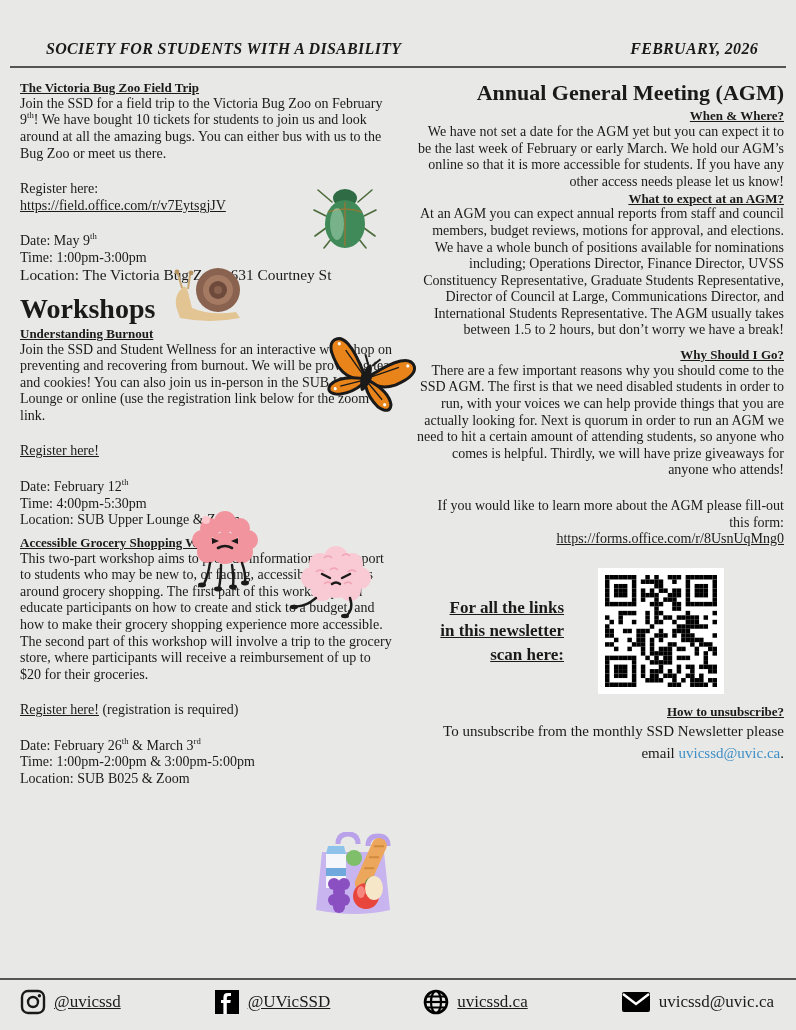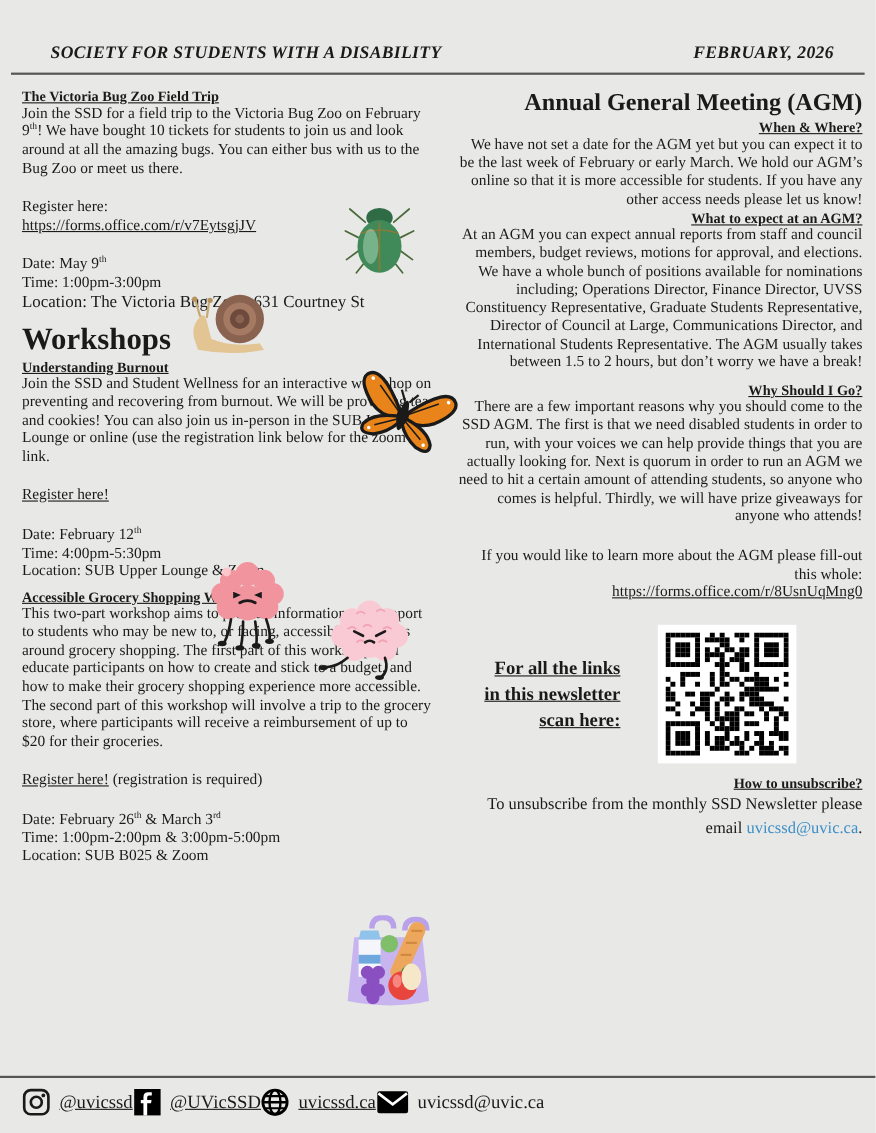--- a/index.html
+++ b/index.html
@@ -42,21 +42,21 @@
   .qr-wrap{background:#ffffff;padding:7px;margin-left:34px;width:112px;height:112px;}
   .qr-wrap svg{display:block;width:112px;height:112px;}
   
   .unsub{margin-top:10px;}
   .unsub p{font-size:15px;line-height:1.5;}
   .blue{color:#3e8fc7;text-decoration:none;}
   
   .footer{
     position:absolute;left:0;right:0;bottom:0;height:52px;
     border-top:2px solid #555;
-    display:flex;align-items:center;justify-content:flex-start;
+    display:flex;align-items:center;justify-content:space-between;
     padding:0 22px 6px 20px;box-sizing:border-box;
   }
   .social{display:flex;align-items:center;font-size:17px;}
   .social .ic{margin-right:8px;display:flex;}
   .social span.handle{text-decoration:underline;}
   .social span.plain{text-decoration:none;}
 </style>
 </head>
 <body>
 
@@ -70,21 +70,21 @@
 
   <div class="columns">
 
     <div class="col col-left">
 
       <h3 class="sub">The Victoria Bug Zoo Field Trip</h3>
       <p class="body"><span>Join the SSD for a field trip to the Victoria Bug Zoo on February 9</span><span class="sup">th</span><span>! We have bought 10 tickets for students to join us and look around at all the amazing bugs. You can either bus with us to the Bug Zoo or meet us there.</span></p>
 
       <div class="spacer"></div>
       <p class="body">Register here:</p>
-      <p class="body"><a class="link">https://forms.office.com/r/v7EytsgjJV</a></p>
+      <p class="body"><a class="link">https://field.office.com/r/v7EytsgjJV</a></p>
 
       <div class="spacer"></div>
       <p class="body"><span>Date: May 9</span><span class="sup">th</span></p>
       <p class="body">Time: 1:00pm-3:00pm</p>
       <p class="body" style="font-size:15.4px;">Location: The Victoria Bug Zoo - 631 Courtney St</p>
 
       <h2 class="big" style="margin-top:6px;">Workshops</h2>
 
       <h3 class="sub">Understanding Burnout</h3>
       <p class="body">Join the SSD and Student Wellness for an interactive workshop on preventing and recovering from burnout. We will be providing tea and cookies! You can also join us in-person in the SUB Upper Lounge or online (use the registration link below for the zoom link.</p>
@@ -265,21 +265,21 @@
       <p class="body">We have not set a date for the AGM yet but you can expect it to be the last week of February or early March. We hold our AGM’s online so that it is more accessible for students. If you have any other access needs please let us know!</p>
 
       <h3 class="sub">What to expect at an AGM?</h3>
       <p class="body">At an AGM you can expect annual reports from staff and council members, budget reviews, motions for approval, and elections. We have a whole bunch of positions available for nominations including; Operations Director, Finance Director, UVSS Constituency Representative, Graduate Students Representative, Director of Council at Large, Communications Director, and International Students Representative. The AGM usually takes between 1.5 to 2 hours, but don’t worry we have a break!</p>
 
       <div class="spacer-sm"></div>
       <h3 class="sub">Why Should I Go?</h3>
       <p class="body">There are a few important reasons why you should come to the SSD AGM. The first is that we need disabled students in order to run, with your voices we can help provide things that you are actually looking for. Next is quorum in order to run an AGM we need to hit a certain amount of attending students, so anyone who comes is helpful. Thirdly, we will have prize giveaways for anyone who attends!</p>
 
       <div class="spacer"></div>
-      <p class="body">If you would like to learn more about the AGM please fill-out this whole:</p>
+      <p class="body">If you would like to learn more about the AGM please fill-out this form:</p>
       <p class="body"><a class="link">https://forms.office.com/r/8UsnUqMng0</a></p>
 
       <div class="scan-row">
         <div class="scan-label">For all the links in this newsletter scan here:</div>
         <div class="qr-wrap">
           <svg id="qr-svg" viewBox="0 0 115 115">
               <rect width="115" height="115" fill="#fff"></rect>
               <g fill="#000">
                 <rect x="0" y="0" width="4.6" height="4.6"></rect>
                 <rect x="4.6" y="0" width="4.6" height="4.6"></rect>

